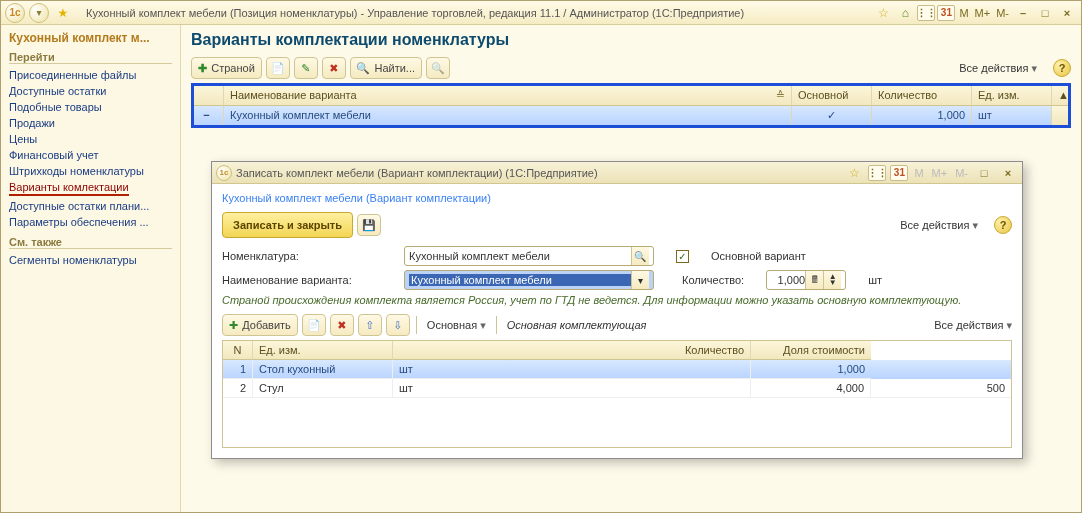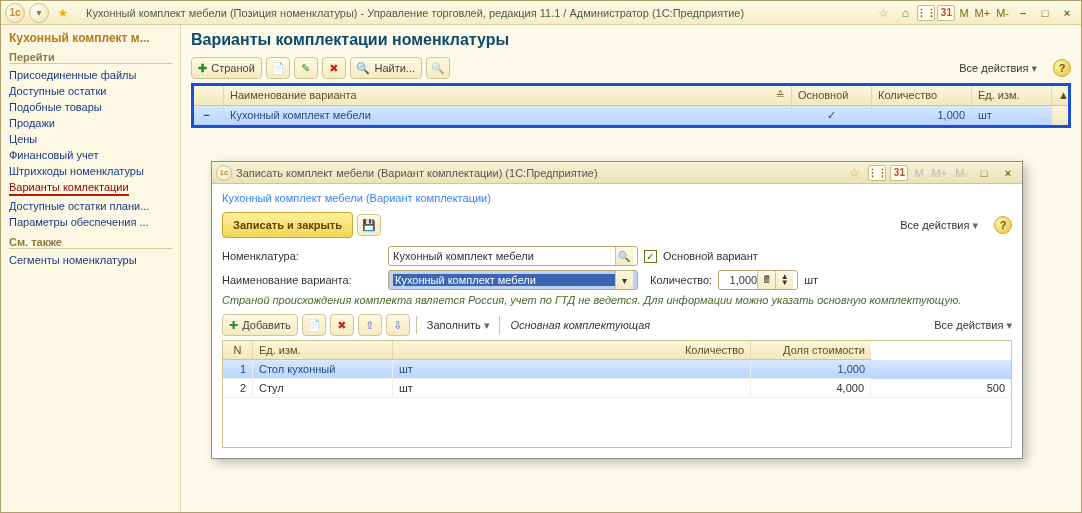--- a/index.html
+++ b/index.html
@@ -166,21 +166,21 @@
     display:flex; align-items:center; padding:0 4px;
     gap:4px;
   }
   .inner-body { padding: 8px 10px 10px 10px;}
   .inner-h1 {
     color:#3b82f6;
     font-weight:normal;
     font-size:11px;
     margin-bottom:6px;
   }
-  .form-row { display:flex; align-items:center; gap:6px; margin:4px 0;}
+  .form-row { display:flex; align-items:center; gap:22px; margin:4px 0;}
   .form-label { width:160px; color:#333;}
   .text-input {
     height:20px; border:1px solid #b7aa73; border-radius:3px;
     background:#fff; padding:0 4px; display:flex; align-items:center;
     min-width:50px;
   }
   .text-input.sel { background:#bcd3f7;}
   .input-icon { background:linear-gradient(#fff9e4,#f5eac0); border-left:1px solid #cfc494; width:18px; height:100%; display:flex; align-items:center; justify-content:center; font-size:10px;}
   .checkbox { width:13px; height:13px; border:1px solid #7a6a20; background:#fff; display:inline-flex; align-items:center; justify-content:center; font-size:10px; color:#2a6b12;}
   .hint-line { color:#476a2a; font-style:italic; font-size:11px; margin:4px 0 6px;}
@@ -378,21 +378,21 @@
       <div class="tb-btn icon-only">
           <span style="color:#c03020;">✖</span>
         </div>
       <div class="tb-btn icon-only">
           <span style="color:#4a72c4;">⇧</span>
         </div>
       <div class="tb-btn icon-only">
           <span style="color:#4a72c4;">⇩</span>
         </div>
       <span style="border-left:1px solid #cfc494;height:18px;margin:0 2px;"></span>
-      <span class="link-like dropdown-caret" style="margin:0 4px;">Заполнить</span>
+      <span class="link-like dropdown-caret" style="margin:0 4px;">Основная</span>
       <span style="border-left:1px solid #cfc494;height:18px;margin:0 2px;"></span>
       <span class="link-like" style="margin:0 4px;font-style:italic;">Основная комплектующая</span>
       <div class="tb-right">
         <span class="link-like dropdown-caret">Все действия</span>
       </div>
     </div>
 
     <div class="inner-grid">
       <div class="ig-header">
         <div class="cell-center">N</div>

